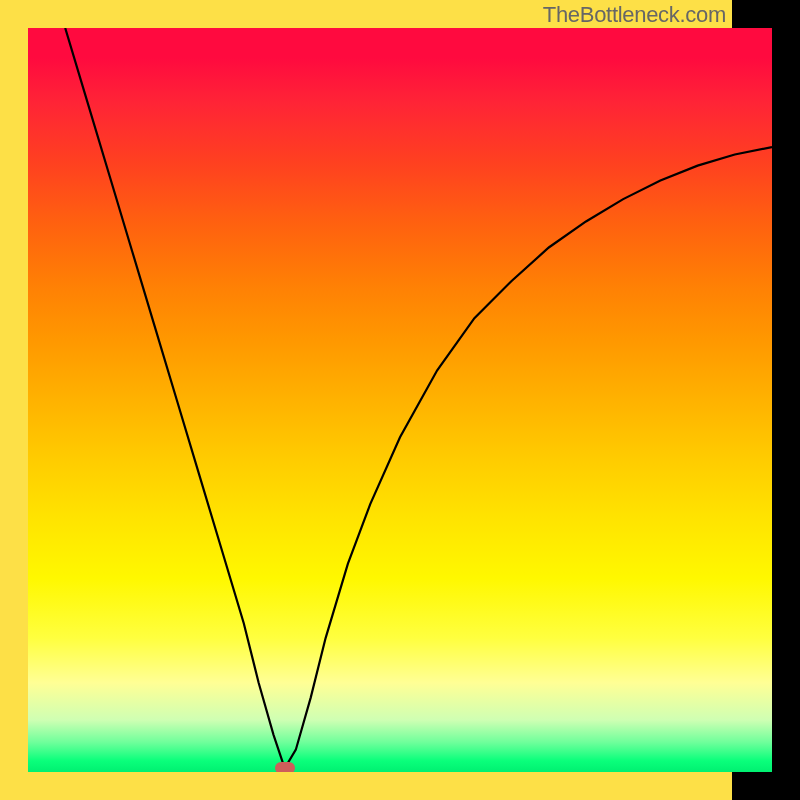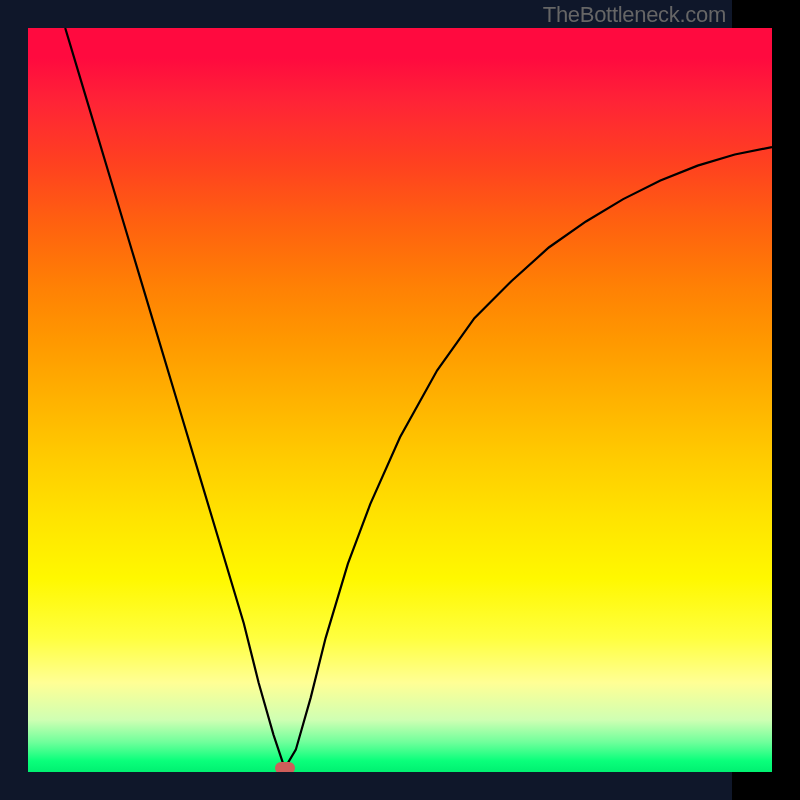--- a/index.html
+++ b/index.html
@@ -10,21 +10,21 @@
     position: relative;
     font-family: Arial, sans-serif;
     overflow: hidden;
   }
   .frame {
     position: absolute;
     top: 0;
     left: 0;
     width: 732px;
     height: 800px;
-    background: #0f172a;
+    background: #fde047;
   }
   .plot-area {
     position: absolute;
     top: 28px;
     left: 28px;
     width: 744px;
     height: 744px;
     overflow: hidden;
   }
   .gradient-bg {

